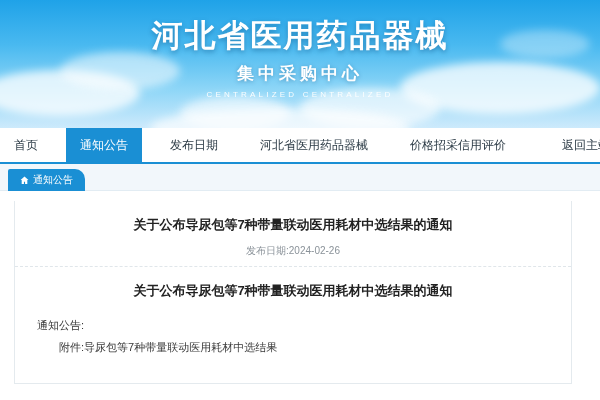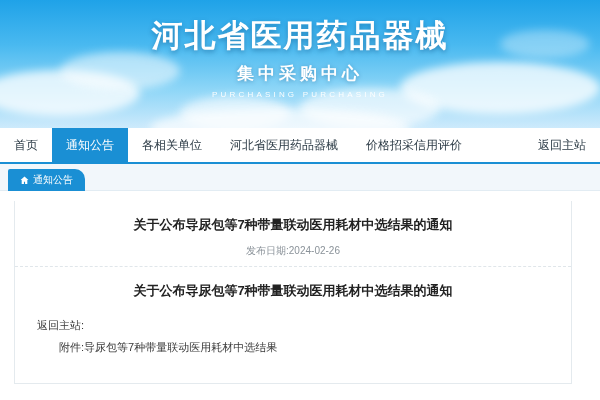--- a/index.html
+++ b/index.html
@@ -70,20 +70,21 @@
   }
 
   
   .nav {
     display: flex;
     align-items: stretch;
     height: 34px;
     background: #ffffff;
     border-bottom: 2px solid #1a8fd4;
     font-size: 12px;
+    gap: 14px;
   }
   .nav-item {
     display: flex;
     align-items: center;
     justify-content: center;
     padding: 0 14px;
     color: #2b3a45;
     white-space: nowrap;
     cursor: pointer;
   }
@@ -168,28 +169,28 @@
   <div class="cloud c1"></div>
   <div class="cloud c2"></div>
   <div class="cloud c3"></div>
   <div class="cloud c4"></div>
   <div class="cloud c5"></div>
   <div class="cloud c6"></div>
   <div class="cloud c7"></div>
   <div class="banner-inner">
     <div class="banner-title">河北省医用药品器械</div>
     <div class="banner-sub">集中采购中心</div>
-    <div class="banner-en">PURCHASING PURCHASING</div>
+    <div class="banner-en">CENTRALIZED CENTRALIZED</div>
   </div>
 </div>
 
 <div class="nav">
   <div class="nav-item">首页</div>
   <div class="nav-item active">通知公告</div>
-  <div class="nav-item">各相关单位</div>
+  <div class="nav-item">发布日期</div>
   <div class="nav-item">河北省医用药品器械</div>
   <div class="nav-item">价格招采信用评价</div>
   <div class="nav-spacer"></div>
   <div class="nav-item right">返回主站</div>
 </div>
 
 <div class="crumb-bar">
   <div class="crumb-tab">
     <span class="home-ico">
       <svg width="9" height="9" viewBox="0 0 16 16">
@@ -200,16 +201,16 @@
   </div>
 </div>
 
 <div class="content">
   <div class="doc-head">
     <div class="doc-head-title">关于公布导尿包等7种带量联动医用耗材中选结果的通知</div>
     <div class="doc-date">发布日期:2024-02-26</div>
   </div>
   <div class="doc-body">
     <div class="doc-title2">关于公布导尿包等7种带量联动医用耗材中选结果的通知</div>
-    <div class="doc-p">返回主站:</div>
+    <div class="doc-p">通知公告:</div>
     <div class="doc-p indent">附件:导尿包等7种带量联动医用耗材中选结果</div>
   </div>
 </div>
 
 </body></html>

